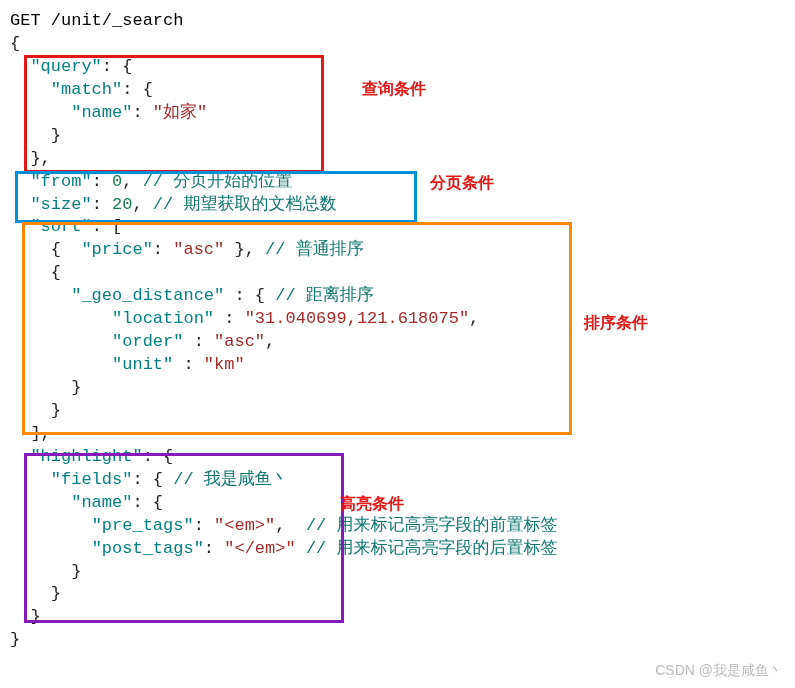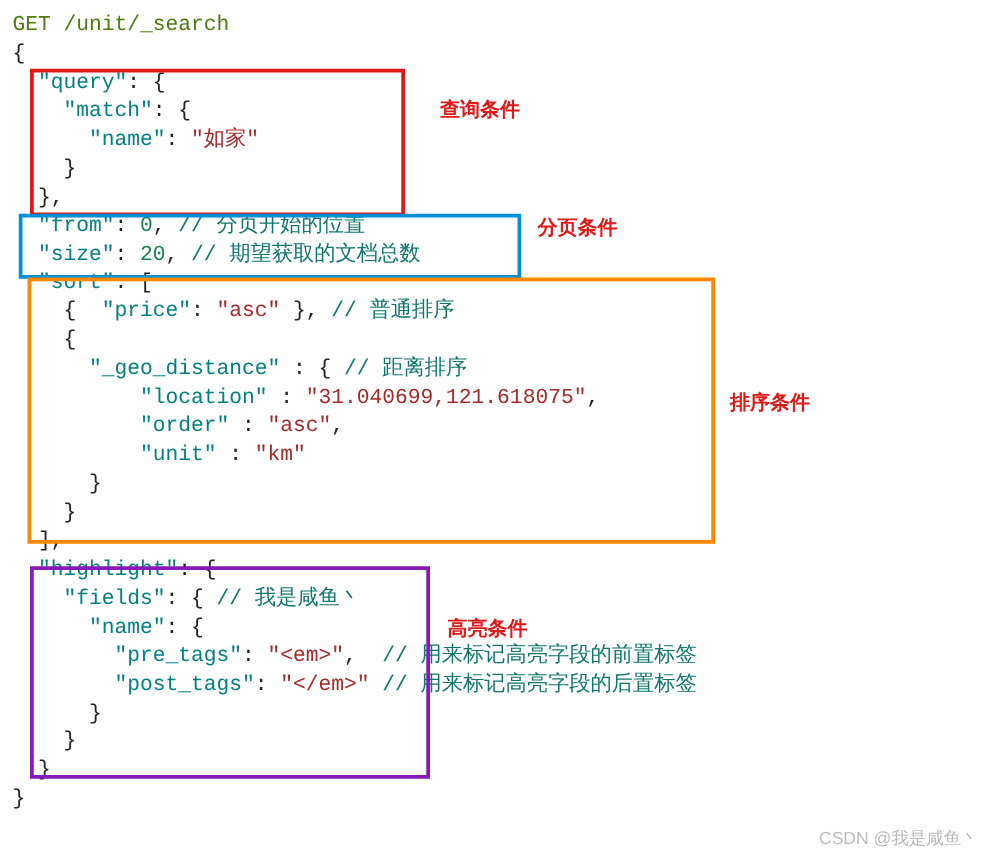--- a/index.html
+++ b/index.html
@@ -12,21 +12,21 @@
       font-size: 17px;
       line-height: 1.35;
       padding: 10px 0 0 10px;
     }
     .line { white-space: pre; }
     .kw { color: #058080; }
     .str { color: #a52a2a; }
     .num { color: #178050; }
     .punct { color: #222; }
     .comment { color: #0f766e; }
-    .plain { color: #4d7c0f; text-align: right; }
+    .plain { color: #000000; text-align: right; }
     
     .box {
       position: absolute;
       border: 3px solid;
       pointer-events: none;
     }
     .box-red { border-color: #e01818; }
     .box-blue { border-color: #0090d8; }
     .box-orange { border-color: #ff8800; }
     .box-purple { border-color: #8818b8; }
@@ -81,18 +81,18 @@
 <div class="line">    <span class="punct">}</span></div>
 <div class="line">  <span class="punct">}</span></div>
 <div class="line"><span class="punct">}</span></div>
 </div>
 
 <div class="box box-red" style="left:24px;top:55px;width:300px;height:118px;"></div>
 <div class="box box-blue" style="left:15px;top:171px;width:402px;height:52px;"></div>
 <div class="box box-orange" style="left:22px;top:222px;width:550px;height:213px;"></div>
 <div class="box box-purple" style="left:24px;top:453px;width:320px;height:170px;"></div>
 
-<div class="label label-red" style="left:352px;top:78px;">查询条件</div>
+<div class="label label-red" style="left:362px;top:78px;">查询条件</div>
 <div class="label label-red" style="left:430px;top:172px;">分页条件</div>
 <div class="label label-red" style="left:584px;top:312px;">排序条件</div>
-<div class="label label-red" style="left:358px;top:493px;">高亮条件</div>
+<div class="label label-red" style="left:340px;top:493px;">高亮条件</div>
 
 <div class="watermark">CSDN @我是咸鱼丶</div>
 
 </body></html>

